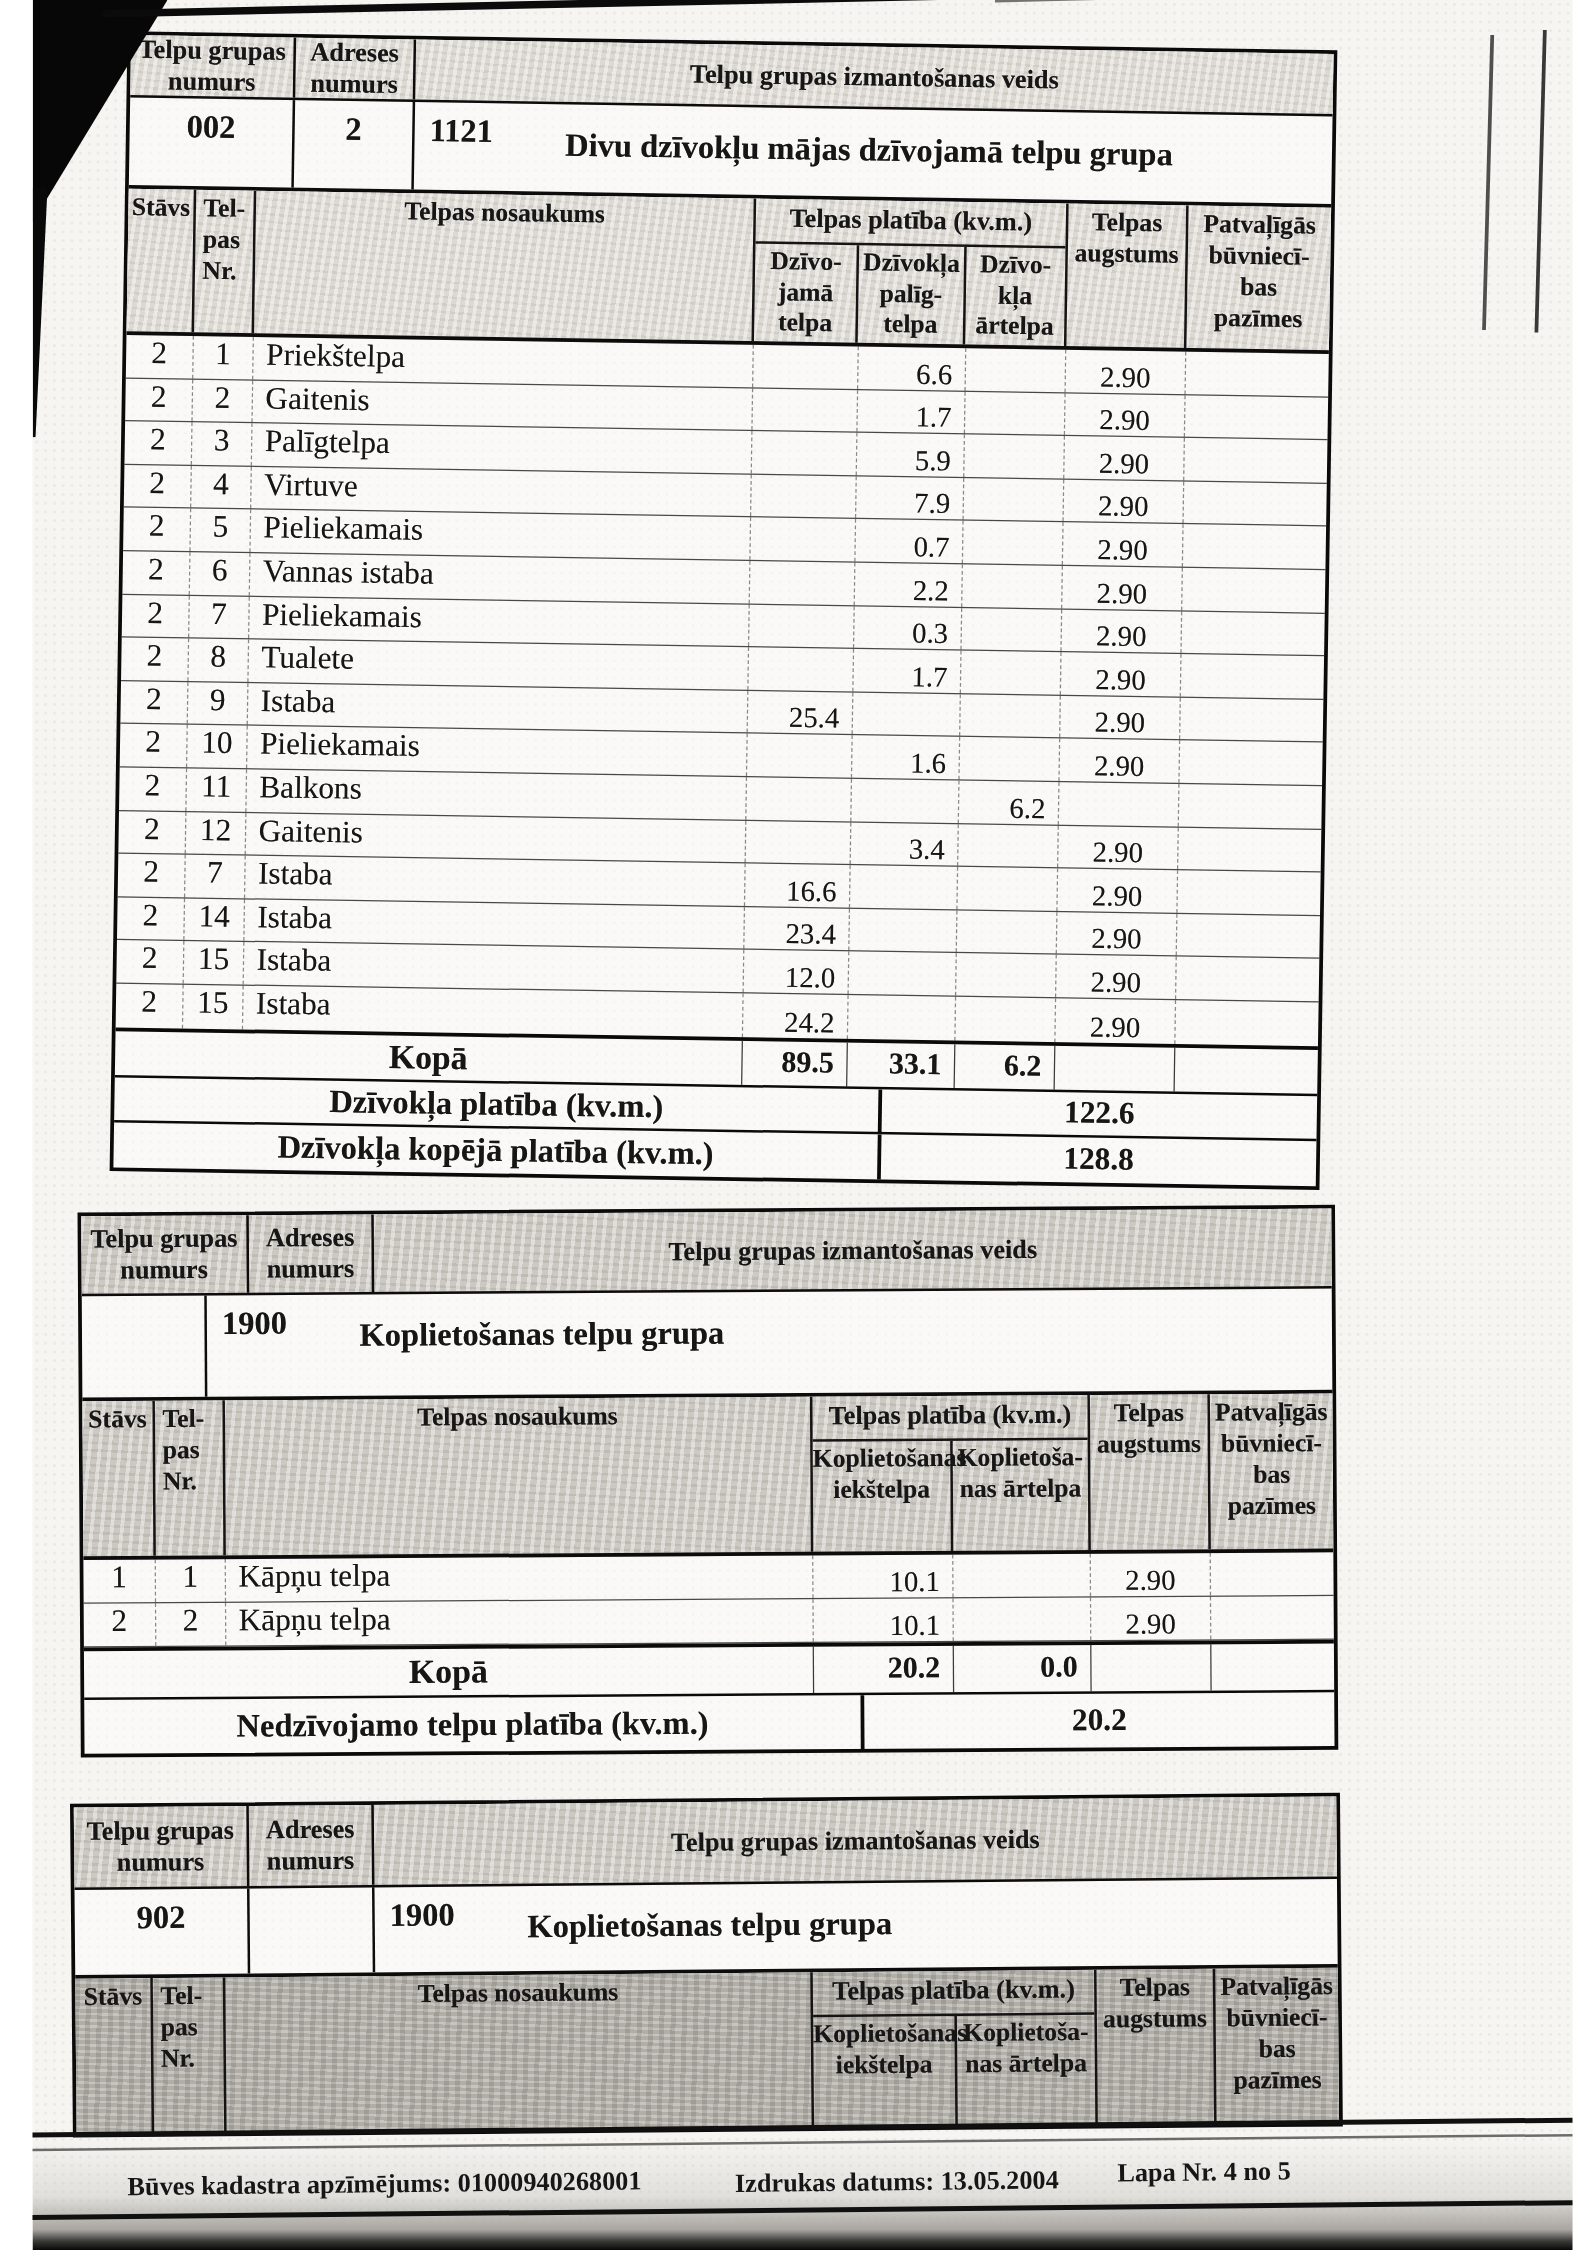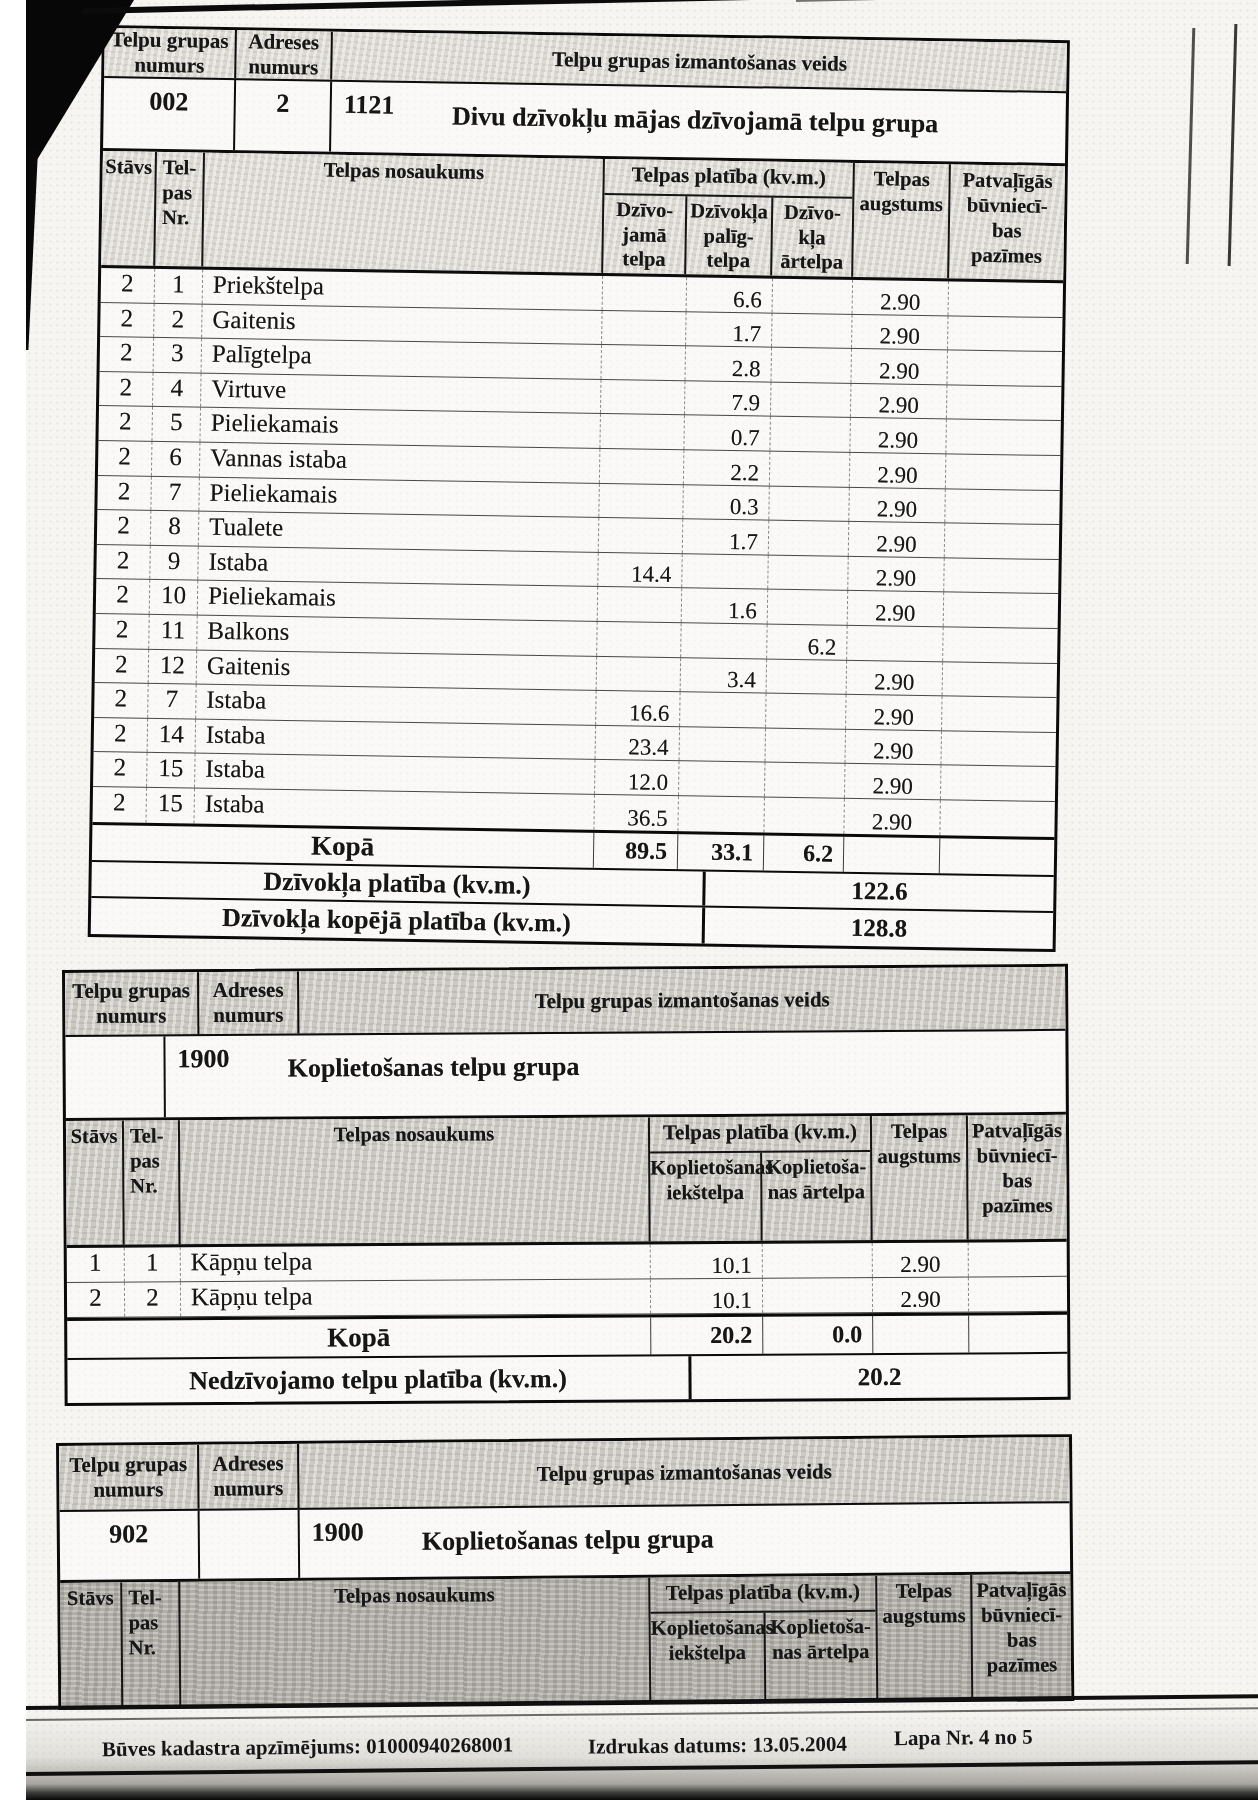--- a/index.html
+++ b/index.html
@@ -212,21 +212,21 @@
     <div class="cell w-v3 c-num"></div>
     <div class="cell w-aug c-h">2.90</div>
     <div class="cell w-pat"></div>
   </div>
 
   <div class="row trow">
     <div class="cell w-stavs c-mid">2</div>
     <div class="cell w-nr c-mid">3</div>
     <div class="cell w-name c-name">Palīgtelpa</div>
     <div class="cell w-v1 c-num"></div>
-    <div class="cell w-v2 c-num">2.8</div>
+    <div class="cell w-v2 c-num">5.9</div>
     <div class="cell w-v3 c-num"></div>
     <div class="cell w-aug c-h">2.90</div>
     <div class="cell w-pat"></div>
   </div>
 
   <div class="row trow">
     <div class="cell w-stavs c-mid">2</div>
     <div class="cell w-nr c-mid">4</div>
     <div class="cell w-name c-name">Virtuve</div>
     <div class="cell w-v1 c-num"></div>
@@ -277,21 +277,21 @@
     <div class="cell w-v2 c-num">1.7</div>
     <div class="cell w-v3 c-num"></div>
     <div class="cell w-aug c-h">2.90</div>
     <div class="cell w-pat"></div>
   </div>
 
   <div class="row trow">
     <div class="cell w-stavs c-mid">2</div>
     <div class="cell w-nr c-mid">9</div>
     <div class="cell w-name c-name">Istaba</div>
-    <div class="cell w-v1 c-num">14.4</div>
+    <div class="cell w-v1 c-num">25.4</div>
     <div class="cell w-v2 c-num"></div>
     <div class="cell w-v3 c-num"></div>
     <div class="cell w-aug c-h">2.90</div>
     <div class="cell w-pat"></div>
   </div>
 
   <div class="row trow">
     <div class="cell w-stavs c-mid">2</div>
     <div class="cell w-nr c-mid">10</div>
     <div class="cell w-name c-name">Pieliekamais</div>
@@ -354,21 +354,21 @@
     <div class="cell w-v2 c-num"></div>
     <div class="cell w-v3 c-num"></div>
     <div class="cell w-aug c-h">2.90</div>
     <div class="cell w-pat"></div>
   </div>
 
   <div class="row trow">
     <div class="cell w-stavs c-mid">2</div>
     <div class="cell w-nr c-mid">15</div>
     <div class="cell w-name c-name">Istaba</div>
-    <div class="cell w-v1 c-num">36.5</div>
+    <div class="cell w-v1 c-num">24.2</div>
     <div class="cell w-v2 c-num"></div>
     <div class="cell w-v3 c-num"></div>
     <div class="cell w-aug c-h">2.90</div>
     <div class="cell w-pat"></div>
   </div>
 </div>
     <div class="row total">
       <div class="cell t-label">Kopā</div>
       <div class="cell t-num w-v1">89.5</div>
       <div class="cell t-num w-v2">33.1</div>

